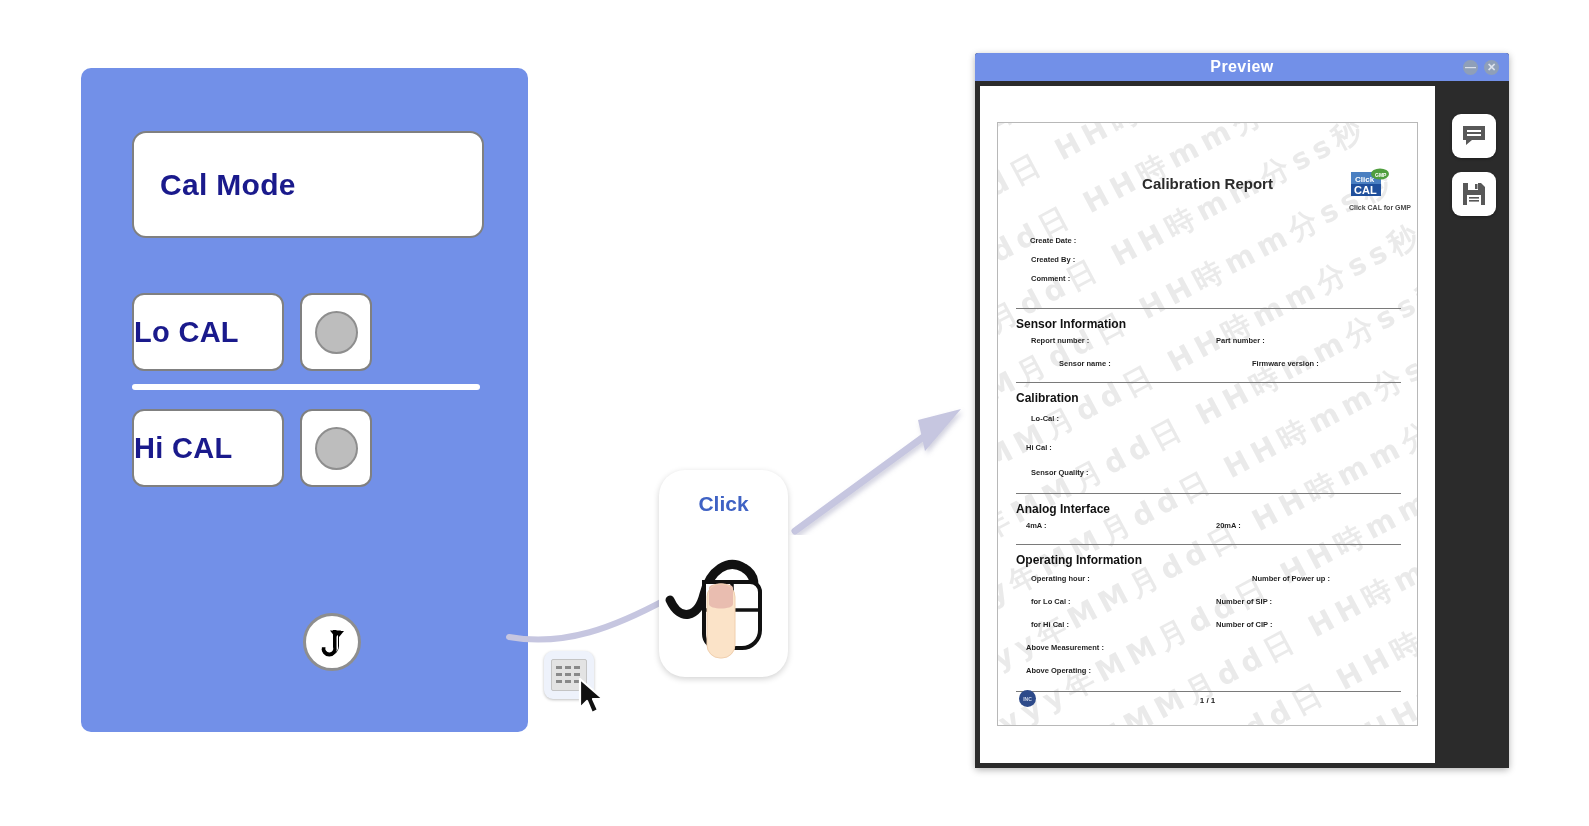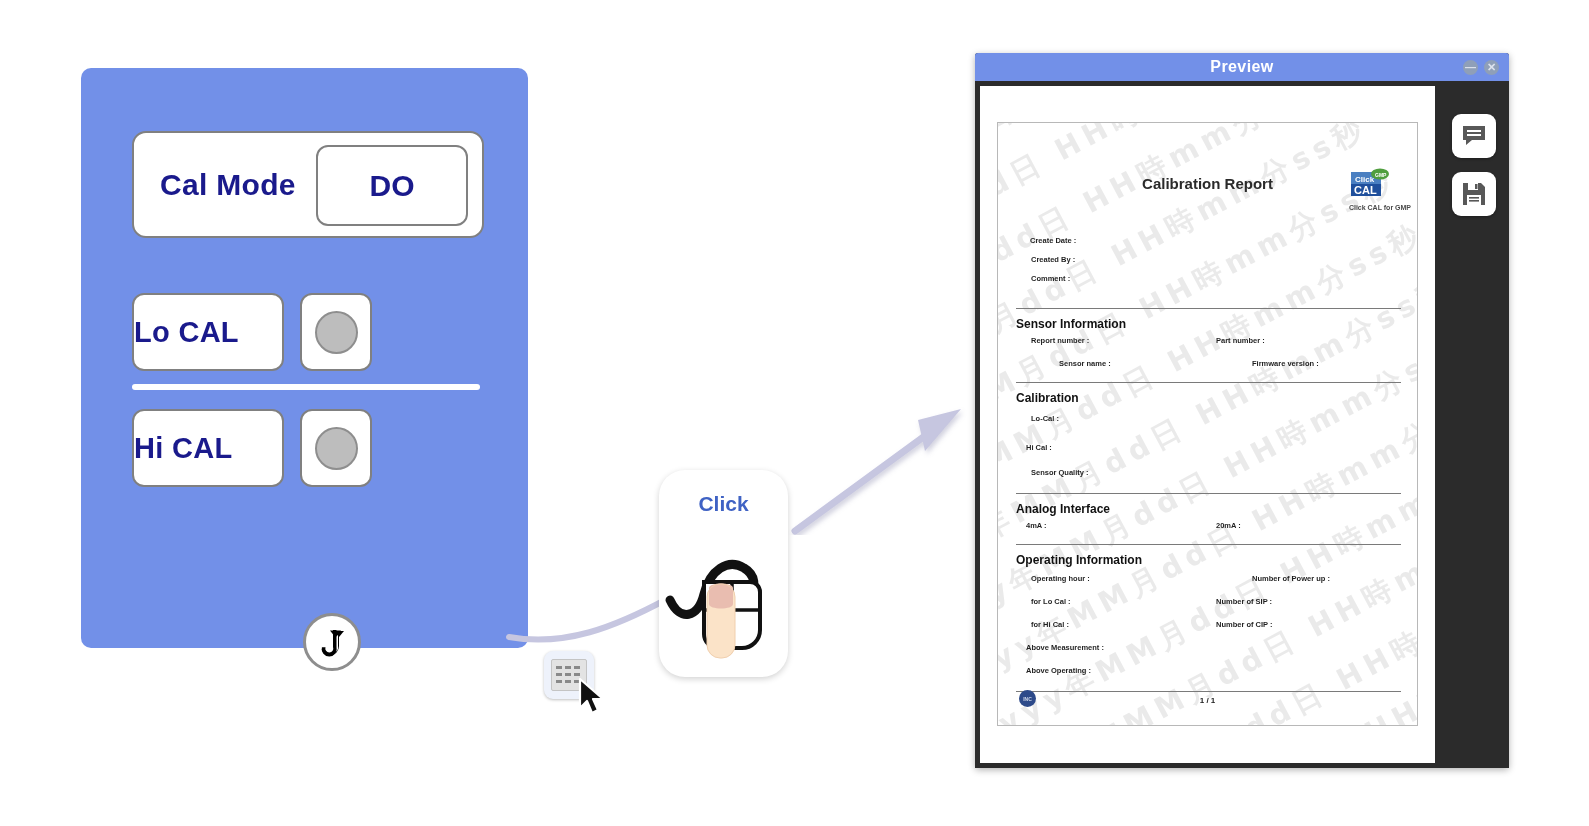--- a/index.html
+++ b/index.html
@@ -6,21 +6,21 @@
   body{
     width:1589px;height:826px;
     background:#ffffff;
     font-family:"Liberation Sans", sans-serif;
     position:relative;
     overflow:hidden;
   }
 
   
   #control-panel{
-    position:absolute;left:81px;top:68px;width:447px;height:580px;
+    position:absolute;left:81px;top:68px;width:447px;height:664px;
     background:#7290e8;border-radius:10px;
   }
 
   .ctl-card{
     position:absolute;background:#ffffff;border:2px solid #808080;
     border-radius:12px;box-sizing:border-box;
     display:flex;align-items:center;
   }
   .ctl-label{
     color:#1a1a8c;font-weight:bold;letter-spacing:.3px;
@@ -203,23 +203,20 @@
     box-shadow:0 1px 3px rgba(0,0,0,.35);
   }
 </style>
 </head>
 <body>
 
 <div id="control-panel">
 
   <div class="ctl-card" id="cal-mode-row">
     <span class="ctl-label" id="cal-mode-label">Cal Mode</span>
-    <div id="cal-mode-value-box">
-      <span id="cal-mode-value">DO</span>
-    </div>
   </div>
 
   <div class="ctl-card cal-btn" id="lo-cal-btn">
     <span class="ctl-label">Lo CAL</span>
   </div>
   <div class="ctl-card cal-indicator" id="lo-cal-indicator">
     <div class="cal-lamp"></div>
   </div>
 
   <div id="panel-divider"></div>

